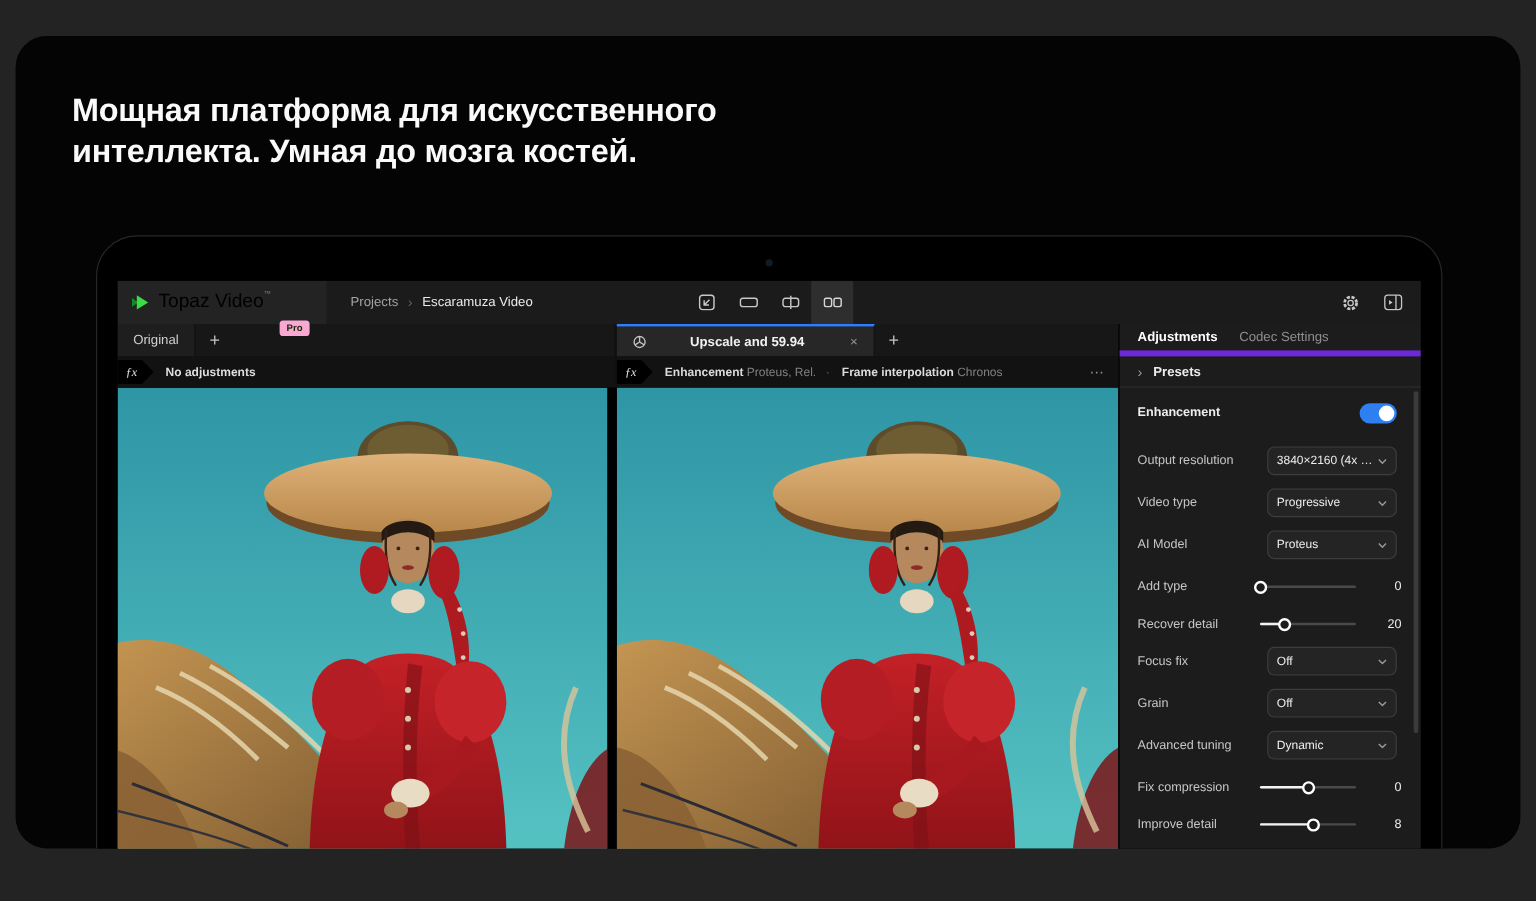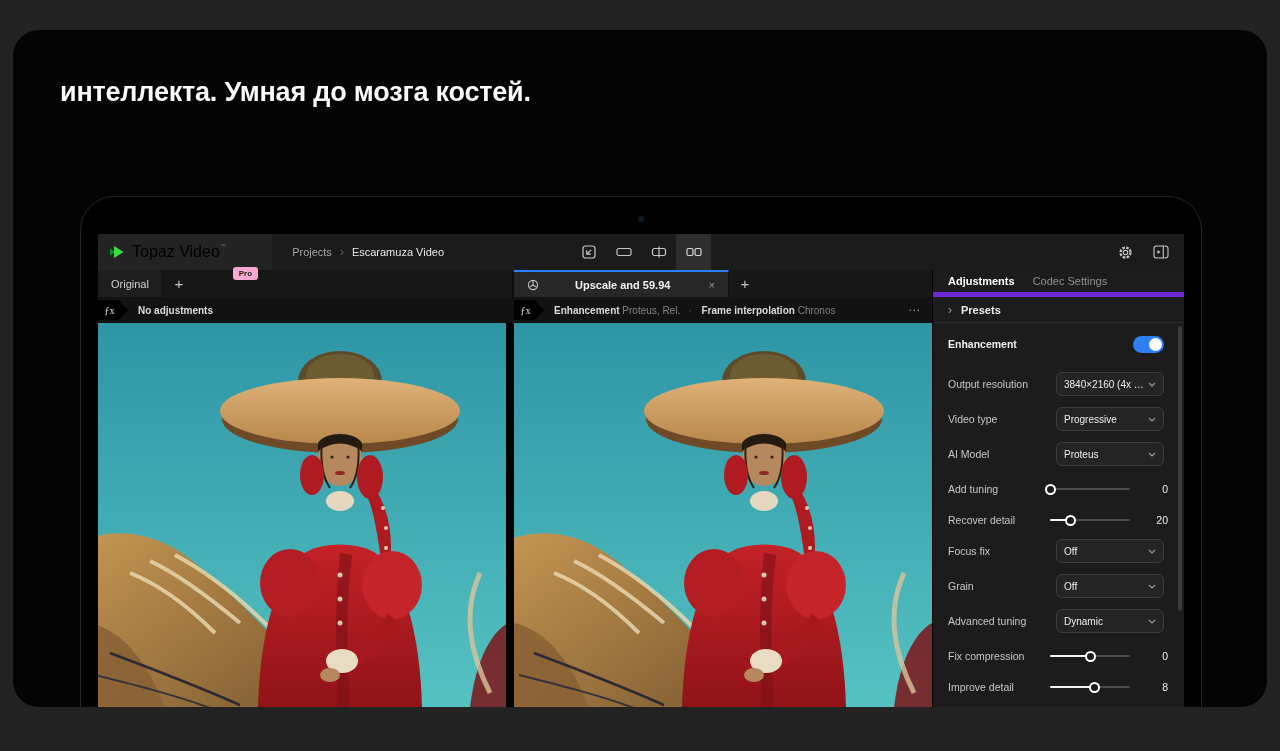--- a/index.html
+++ b/index.html
@@ -50,21 +50,21 @@
     color:#cfcfcf; background:#1e1e1e; border-right:1px solid #101010; }
   .tab.active { background:#272727; color:#f1f1f1; font-weight:700;
     border-top:2px solid #2b7fff;gap:36px; }
   .tab-close { color:#9a9a9a; font-size:11px; font-weight:400; margin-left:2px; }
   .newtab { width:32px; display:flex; align-items:center; justify-content:center;
     color:#c2c2c2; font-size:15px; font-weight:300; }
   .toolbar { height:26px; background:#121212; display:flex; align-items:center; }
   .fx-badge { width:30px; height:20px; background:#000; flex-shrink:0;
     clip-path:polygon(0 0,68% 0,100% 50%,68% 100%,0 100%);
     display:flex; align-items:center; justify-content:center; padding-right:7px;
-    color:#e3e3e3; font-size:10px; 
+    color:#e3e3e3; font-size:10px; font-style:italic;
     font-family:"Liberation Serif","DejaVu Serif",serif; }
   .tb-text { margin-left:10px; font-size:10px; color:#dedede; font-weight:700; }
   .seg { margin-left:10px; font-size:10px; white-space:nowrap; }
   .seg b { color:#dbdbdb; font-weight:700; }
   .seg span { color:#828282; }
   .seg-sep { color:#5a5a5a; margin-left:8px; font-size:10px; }
   .tb-more { margin-left:auto; padding-right:11px; color:#8d8d8d; font-size:12px;
     letter-spacing:1px; }
   .videos { flex:1; display:flex; min-height:0; background:#000; }
   .vid { height:100%; }
@@ -171,20 +171,21 @@
       <ellipse cx="240" cy="352" rx="10" ry="7" fill="#b6885e"></ellipse>
       <circle cx="250" cy="252" r="2.5" fill="#d9c9a8"></circle>
       <circle cx="250" cy="276" r="2.5" fill="#d9c9a8"></circle>
       <circle cx="250" cy="300" r="2.5" fill="#d9c9a8"></circle>
     </symbol>
   </defs>
 </svg>
 
 <div class="card">
   <div class="headline">
+    <div>Мощная платформа для искусственного</div>
     <div>интеллекта. Умная до мозга костей.</div>
   </div>
 
   <div class="device">
     <div class="camera"></div>
     <div class="screen">
 
       <div class="topbar">
         <div class="brand">
           <span class="icon">
@@ -369,21 +370,21 @@
                 <span class="dd-value">Proteus</span>
                 <span class="icon">
                     <svg width="8" height="5" viewBox="0 0 8 5" fill="none" stroke="#9a9a9a" stroke-width="1.2">
                       <path d="M1,1 L4,4 L7,1"></path>
                     </svg>
                   </span>
               </div>
             </div>
 
             <div class="prow sl">
-              <span class="plabel">Add tuning</span>
+              <span class="plabel">Add type</span>
               <div class="slider">
                 <div class="track"></div>
                 <div class="fill" style="width: 0%;"></div>
                 <div class="knob" style="left: calc(0% - 5.5px);"></div>
               </div>
               <span class="sval">0</span>
             </div>
 
             <div class="prow sl">
               <span class="plabel">Recover detail</span>

